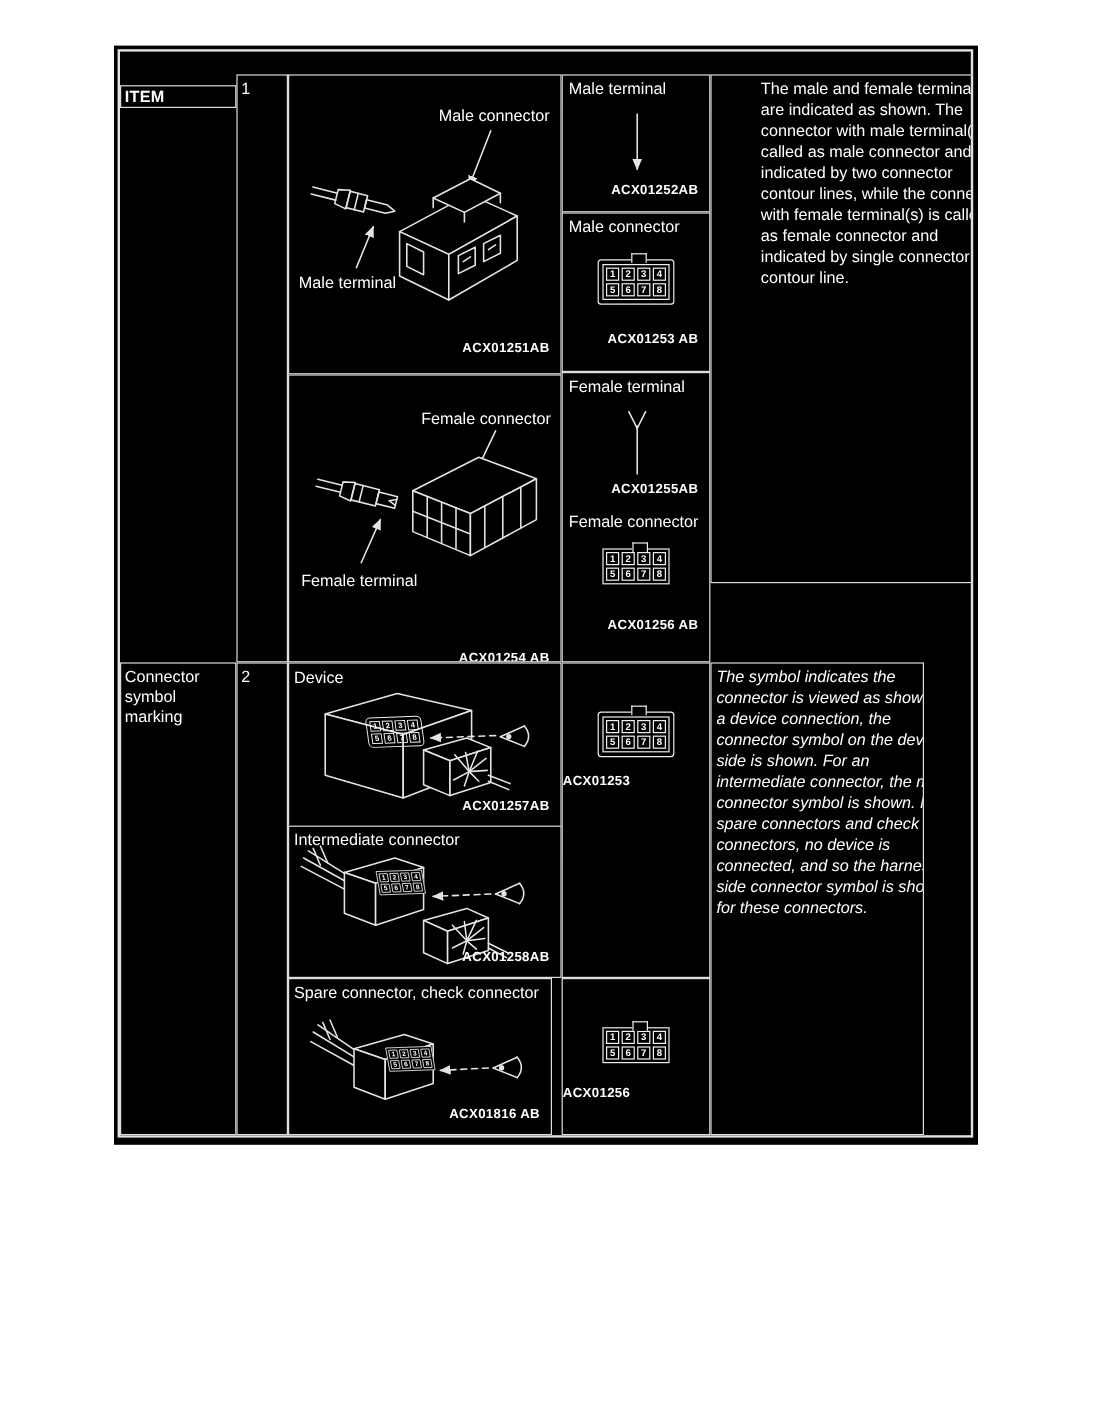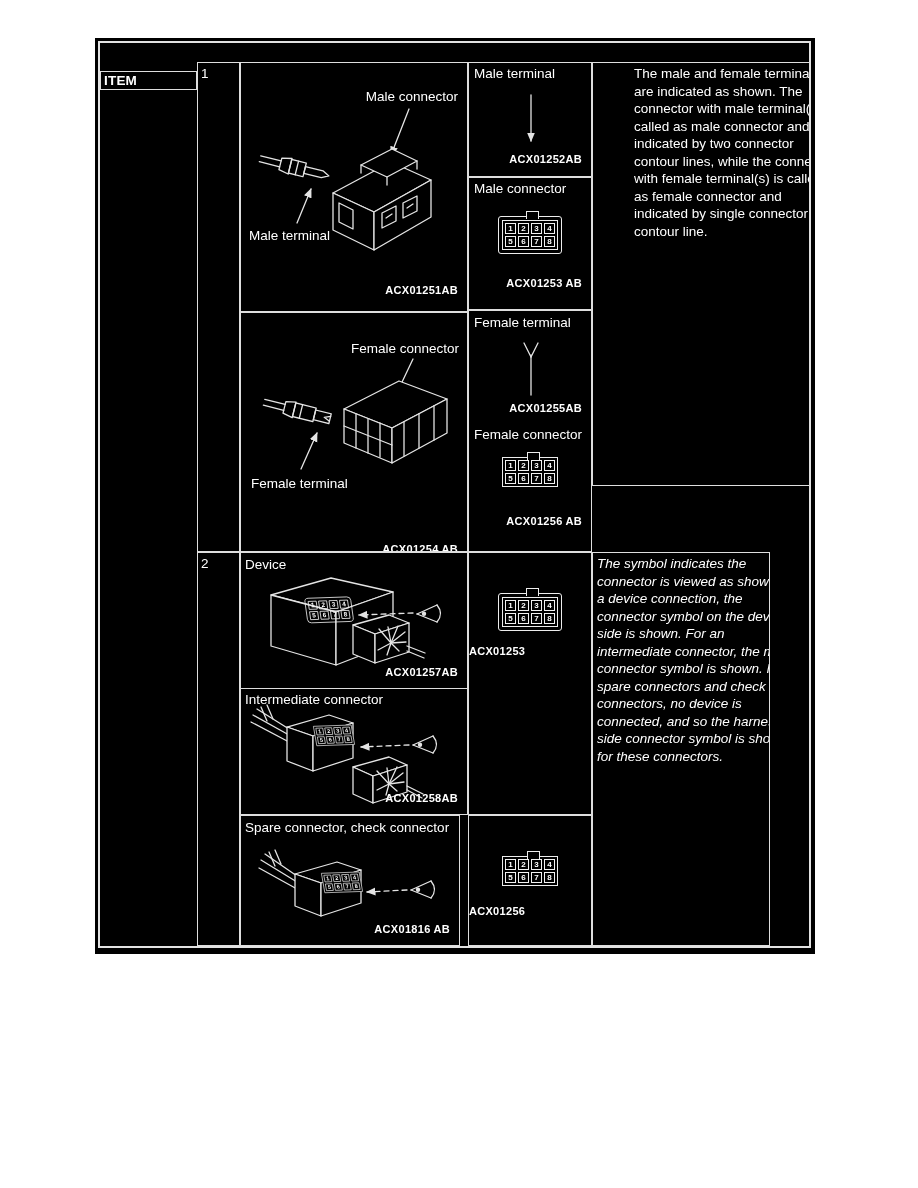--- a/index.html
+++ b/index.html
@@ -195,20 +195,23 @@
           </span>
       </span>
     </div>
     <div class="code r" style="top:204px;">ACX01256 AB</div>
   </div>
 
   <div class="cell contents" style="left:497px;top:24px;width:218px;height:424px;padding-left:41px;">
     <span class="ctext">The male and female terminals are indicated as shown. The connector with male terminal(s) is called as male connector and indicated by two connector contour lines, while the connector with female terminal(s) is called as female connector and indicated by single connector contour line.</span>
   </div>
 
+  <div class="cell txt-cell" style="left:5px;top:514px;width:97px;height:394px;">
+    <span class="wrapcap">Connector symbol marking</span>
+  </div>
   <div class="cell txt-cell" style="left:102px;top:514px;width:43px;height:394px;">
     <span>2</span>
   </div>
 
   <div class="cell" style="left:145px;top:514px;width:228px;height:167px;">
     <svg class="art" width="228" height="136" viewBox="0 0 228 136">
 
       <path class="stroke fillface" d="M30,42 L90,25 L152,39 L95,59 Z"></path>
       <path class="stroke fillface" d="M30,42 L95,59 L95,112 L30,93 Z"></path>
       <path class="stroke fillface" d="M95,59 L152,39 L152,90 L95,112 Z"></path>

